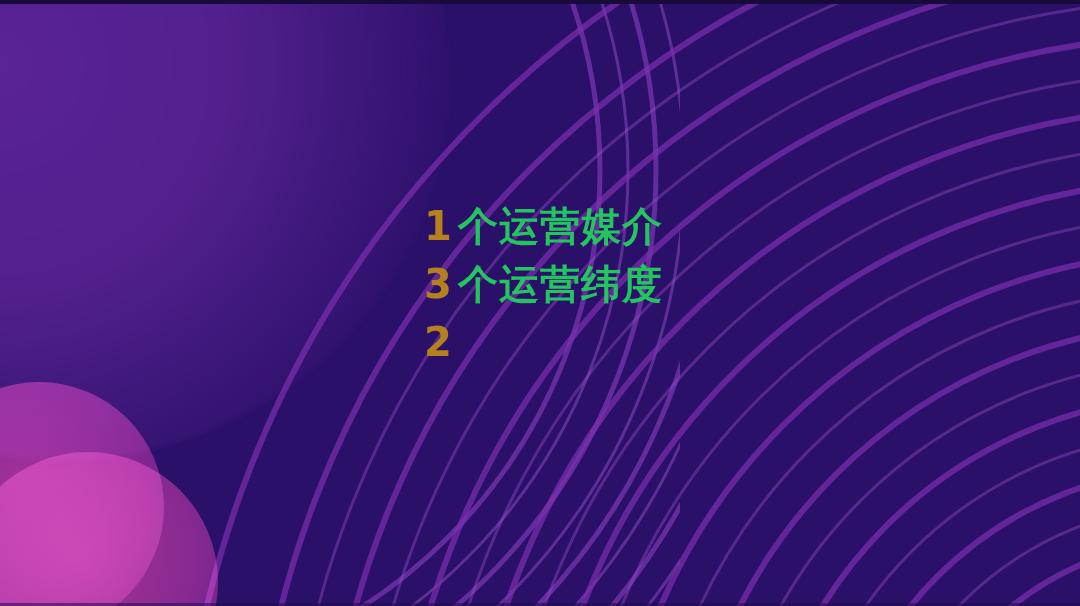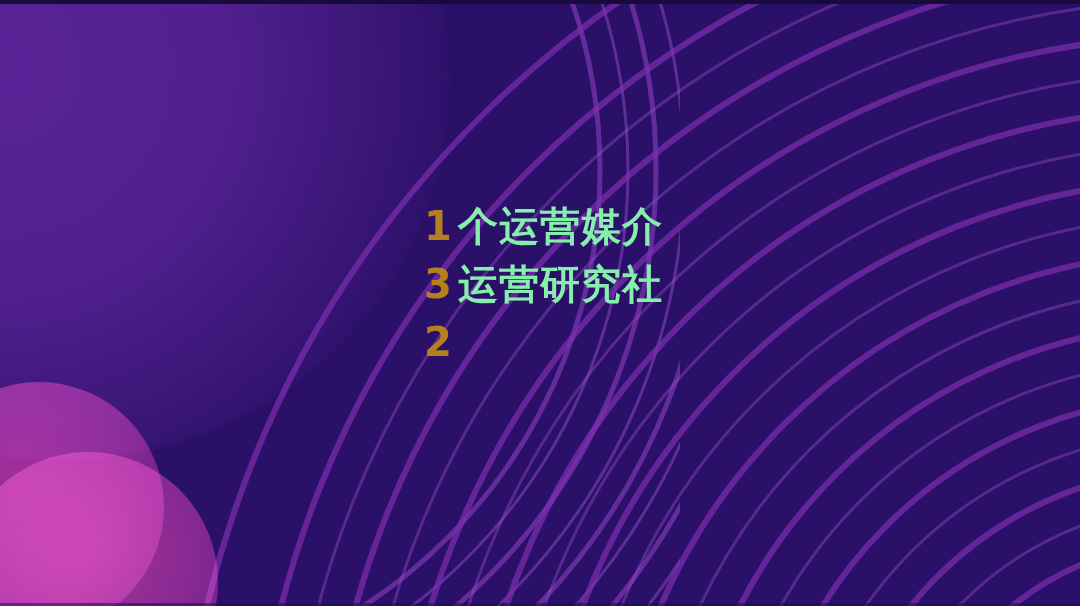--- a/index.html
+++ b/index.html
@@ -158,21 +158,21 @@
     color: #b5811c;
     line-height: 1;
     width: 34px;
     flex: 0 0 34px;
     text-align: left;
     font-family: "DejaVu Sans", "Liberation Sans", sans-serif;
   }
   .phrase {
     font-size: 40px;
     font-weight: 700;
-    color: #86efac;
+    color: #22c55e;
     line-height: 1;
     letter-spacing: 1px;
     font-family: "DejaVu Sans", "Liberation Sans", sans-serif;
   }
 </style>
 </head>
 <body>
 
 <div id="slide">
 
@@ -241,21 +241,21 @@
 
   <div class="headline">
 
     <div class="line">
       <span class="num">1</span>
       <span class="phrase">个运营媒介</span>
     </div>
 
     <div class="line">
       <span class="num">3</span>
-      <span class="phrase">运营研究社</span>
+      <span class="phrase">个运营纬度</span>
     </div>
 
     <div class="line">
       <span class="num">2</span>
     </div>
 
   </div>
 
 </div>
 

